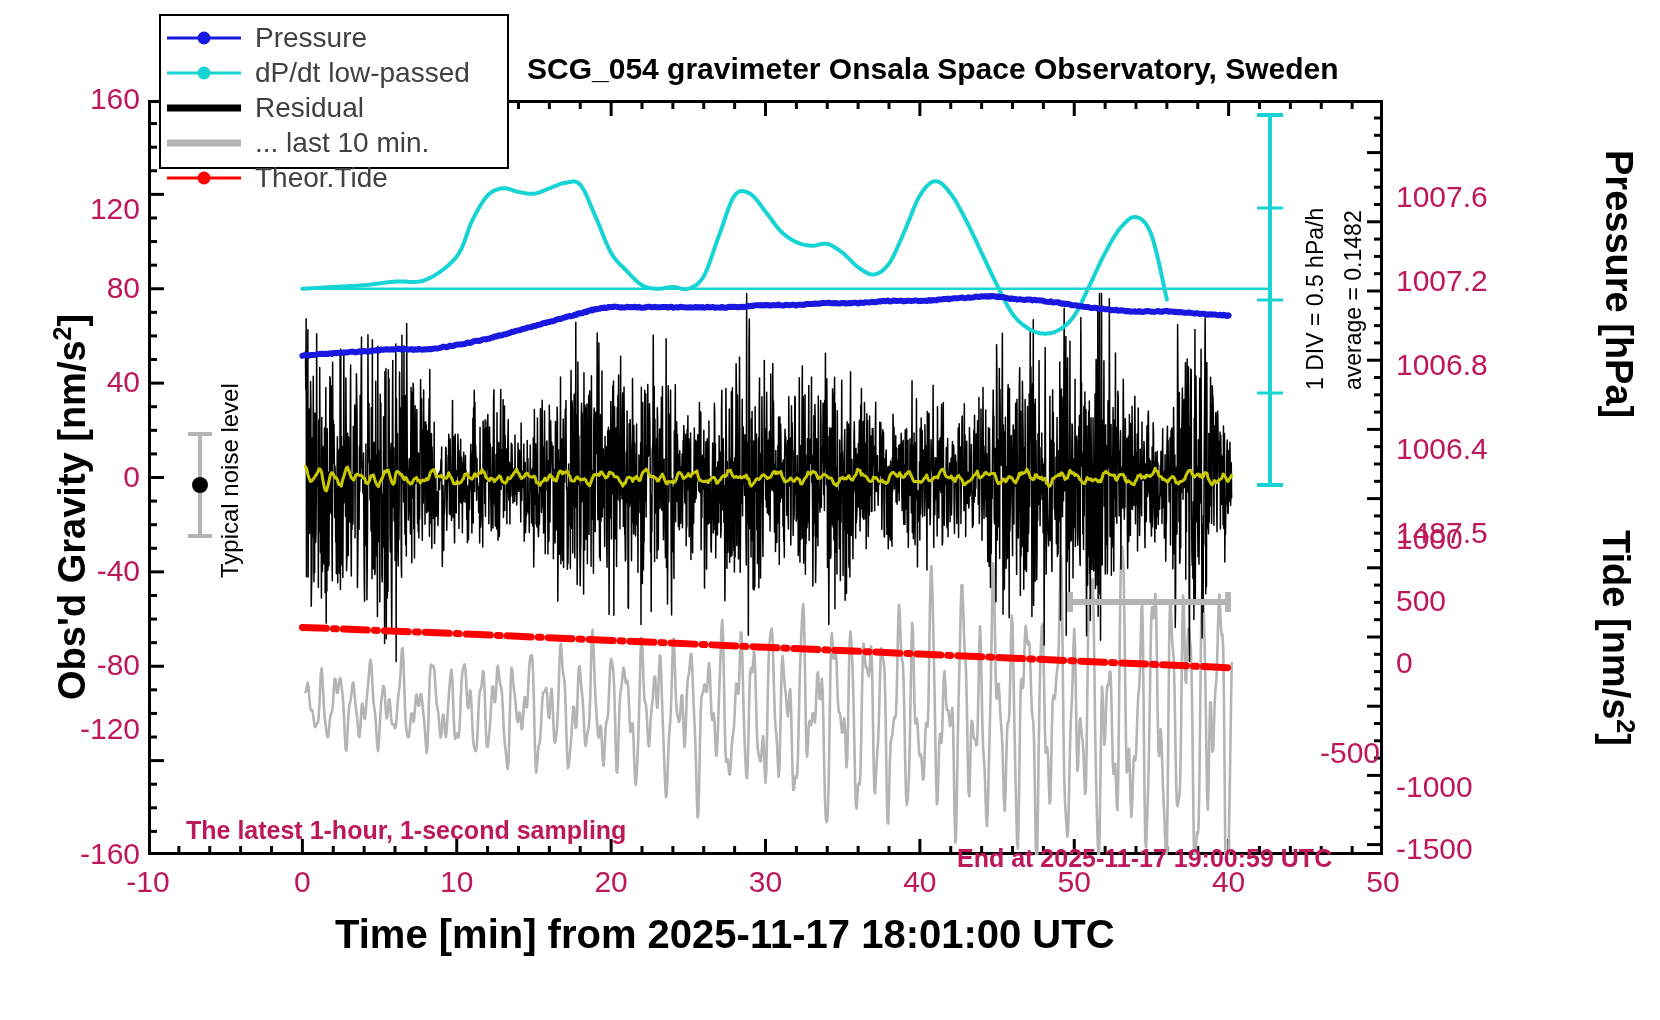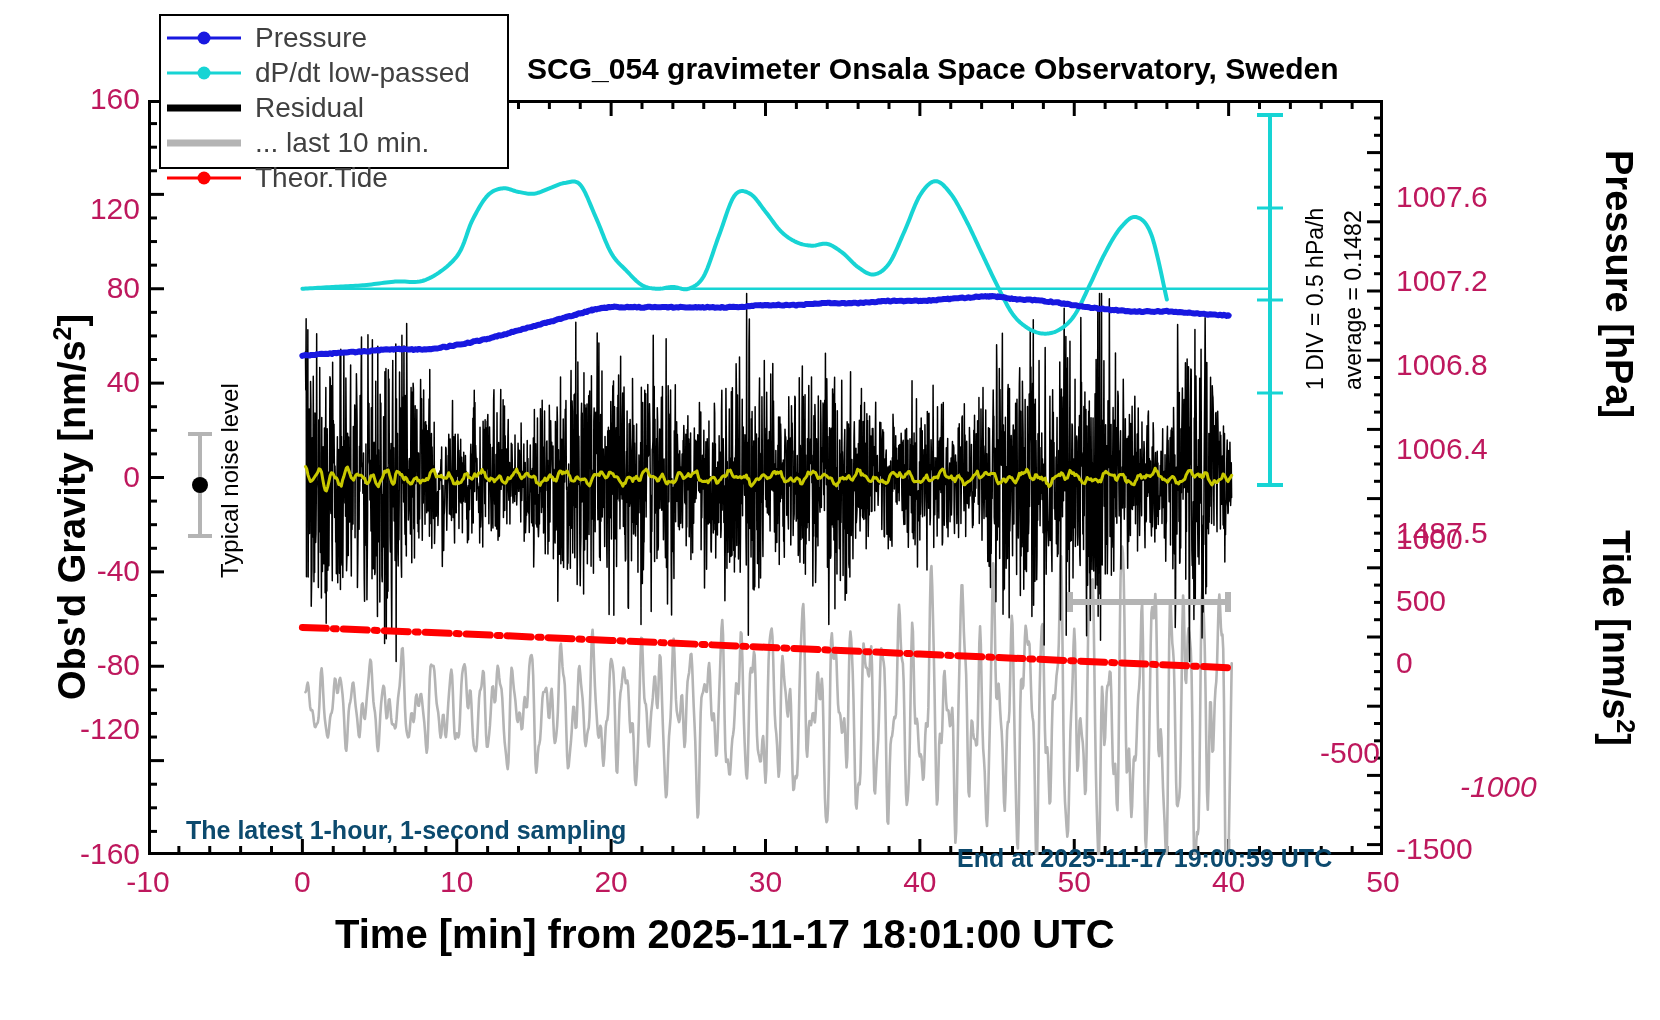--- a/index.html
+++ b/index.html
@@ -4,21 +4,21 @@
 <style>
   html,body{margin:0;padding:0;background:#fff;}
   body{width:1660px;height:1020px;font-family:"Liberation Sans",sans-serif;overflow:hidden;position:relative;}
   #root{position:absolute;left:0;top:0;width:1660px;height:1020px;}
   .abs{position:absolute;}
   .tick-lab{font-size:30px;color:#be185d;white-space:nowrap;}
   .axis-title{font-size:38px;font-weight:bold;color:#000;white-space:nowrap;}
   .rot90{transform-origin:0 0;transform:rotate(-90deg);}
   .rotn90{transform-origin:0 0;transform:rotate(90deg);}
   .plot-title{font-size:30px;font-weight:bold;color:#000;white-space:nowrap;}
-  .note{font-size:25px;font-weight:bold;color:#0c4a6e;white-space:nowrap;}
+  .note{font-size:25px;font-weight:bold;color:#be185d;white-space:nowrap;}
   .smallrot{font-size:23px;color:#000;white-space:nowrap;}
   #legendbox{background:#fff;border:2px solid #000;}
   .leg-row{display:flex;align-items:center;height:35px;}
   .leg-sym{width:86px;height:35px;position:relative;flex:0 0 86px;}
   .leg-txt{font-size:28px;color:#404040;margin-left:8px;white-space:nowrap;}
   .leg-line{position:absolute;left:6px;right:6px;top:50%;transform:translateY(-50%);}
   .leg-dot{position:absolute;left:50%;top:50%;width:13px;height:13px;border-radius:50%;transform:translate(-50%,-50%);}
 </style>
 </head>
 <body>
@@ -239,21 +239,21 @@
       <div class="abs tick-lab" style="left: 1396px; top: 348px;">1006.8</div>
       <div class="abs tick-lab" style="left: 1396px; top: 432px;">1006.4</div>
       <div class="abs tick-lab" style="left: 1396px; top: 516px;">1487.5</div>
     </div>
 
   <div id="tdticks">
       <div class="abs tick-lab" style="left: 1396px; top: 522px;">1000</div>
       <div class="abs tick-lab" style="left: 1396px; top: 584px;">500</div>
       <div class="abs tick-lab" style="left: 1396px; top: 646px;">0</div>
       <div class="abs tick-lab" style="left: 1320px; top: 708px; margin-top: 28px;">-500</div>
-      <div class="abs tick-lab" style="left: 1460px; top: 770px; font-style: italic;">-1000</div>
+      <div class="abs tick-lab" style="left: 1396px; top: 770px;">-1000</div>
       <div class="abs tick-lab" style="left: 1396px; top: 832px;">-1500</div>
     </div>
 
   <div class="abs plot-title" style="left:527px;top:52px;">SCG_054 gravimeter Onsala Space Observatory, Sweden</div>
 
   <div class="abs" id="legendbox" style="left:159px;top:14px;width:350px;height:155px;padding:4px 0 0 0;box-sizing:border-box;">
       <div class="leg-row">
         <div class="leg-sym">
           <div class="leg-line" style="border-top: 3px solid rgb(24, 24, 224);"></div>
           <div class="leg-dot" style="background: rgb(24, 24, 224);"></div>

